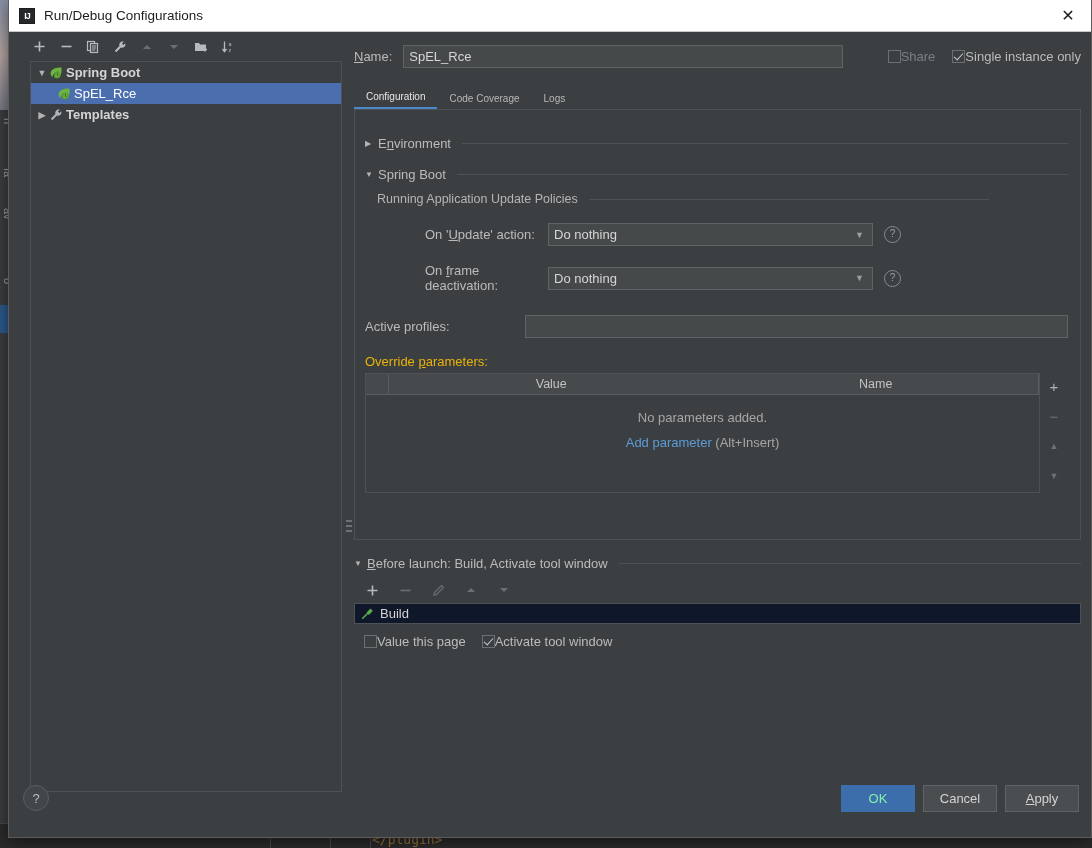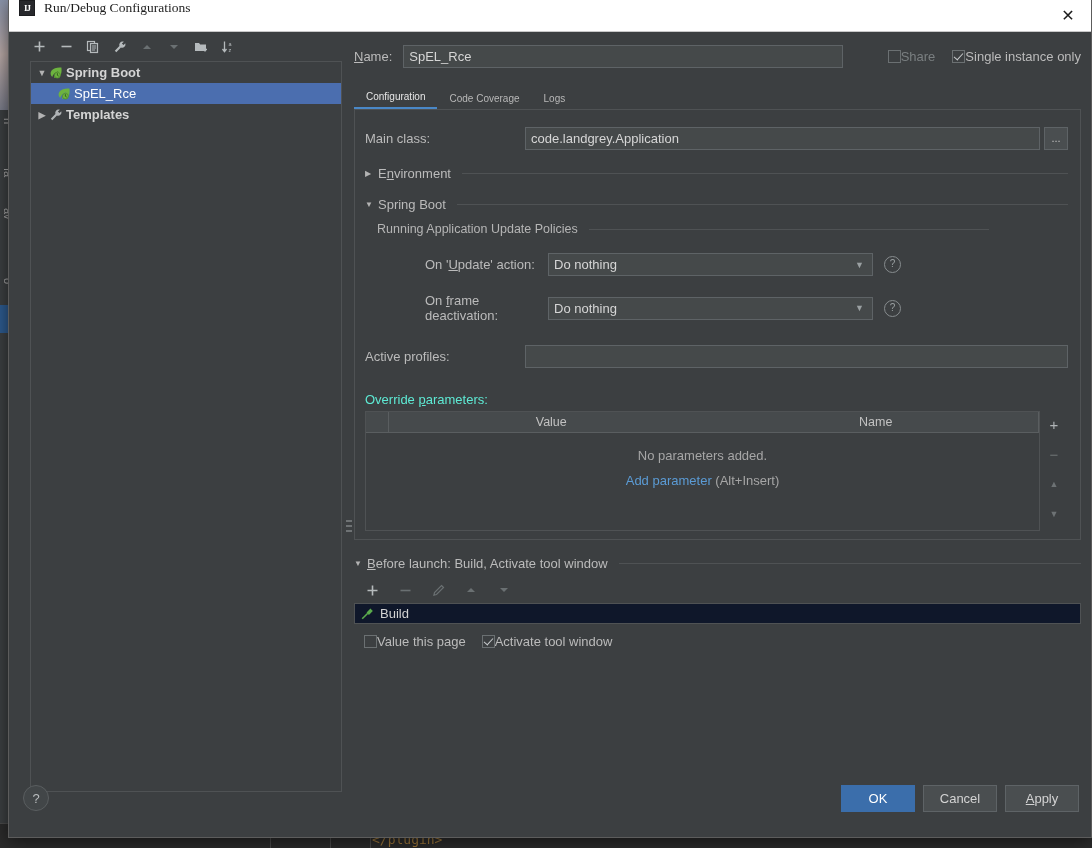--- a/index.html
+++ b/index.html
@@ -91,21 +91,21 @@
     box-sizing: border-box;
   }
 
   
   #titlebar {
     position: relative;
     height: 31px;
     background: #ffffff;
     border-bottom: 1px solid #c8c8c8;
     display: flex;
-    font-family: Liberation Serif, serif;
+    align-items: center;
   }
   #app-icon {
     width: 16px; height: 16px;
     margin-left: 10px;
     background: #27282c;
     border: 1px solid #1b1c1f;
     color: #ffffff;
     font-size: 9px;
     font-weight: bold;
     display: flex;
@@ -417,21 +417,21 @@
     background: #45494a;
     border: 1px solid #5e6366;
     color: #d6d6d6;
     font-family: "Liberation Sans", sans-serif;
     font-size: 13px;
     padding: 0 5px;
     box-sizing: border-box;
     outline: none;
   }
 
-  #override-label { margin-top: 24px; color: #5eead4; font-size: 13px; }
+  #override-label { margin-top: 16px; color: #eab308; font-size: 13px; }
 
   #params-wrap {
     display: flex;
     margin-top: 4px;
     height: 120px;
   }
   #params-table {
     flex: 1;
     border: 1px solid #4f5254;
     background: #3c3f41;
@@ -561,21 +561,21 @@
     display: flex;
     align-items: center;
     justify-content: center;
     cursor: pointer;
     box-sizing: border-box;
     padding: 0 12px;
   }
   .dlg-btn.primary {
     background: #3b6eab;
     border-color: #3b6eab;
-    color: #ffffff;
+    color: #86efac;
   }
   svg { display: block; }
 </style>
 </head>
 <body>
 
 <div id="bg-root">
   <div id="bg-photo"></div>
   <div id="bg-left-strip"></div>
   <div class="bg-side-tab" style="top:118px;height:34px;">ri</div>
@@ -707,25 +707,20 @@
       </div>
 
       <div id="tabs">
         <div class="tab active">Configuration</div>
         <div class="tab">Code Coverage</div>
         <div class="tab">Logs</div>
       </div>
 
       <div id="config-card">
 
-        <div class="main-class-row">
-          <span class="field-label">Main class:</span>
-          <input id="main-class-input" type="text" value="code.landgrey.Application" style="">
-          <div id="main-class-browse">...</div>
-        </div>
 
         <div class="sep-header">
           <span class="arrow">▶</span>
           <span>E<span class="underline-accel">n</span>vironment</span>
           <span class="rule"></span>
         </div>
 
         <div class="sep-header">
           <span class="arrow">▼</span>
           <span>Spring Boot</span>

